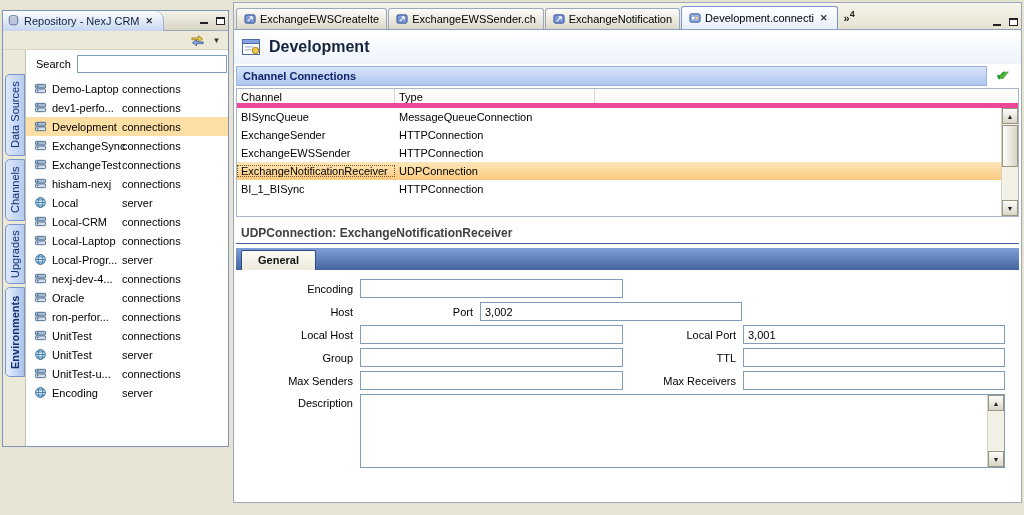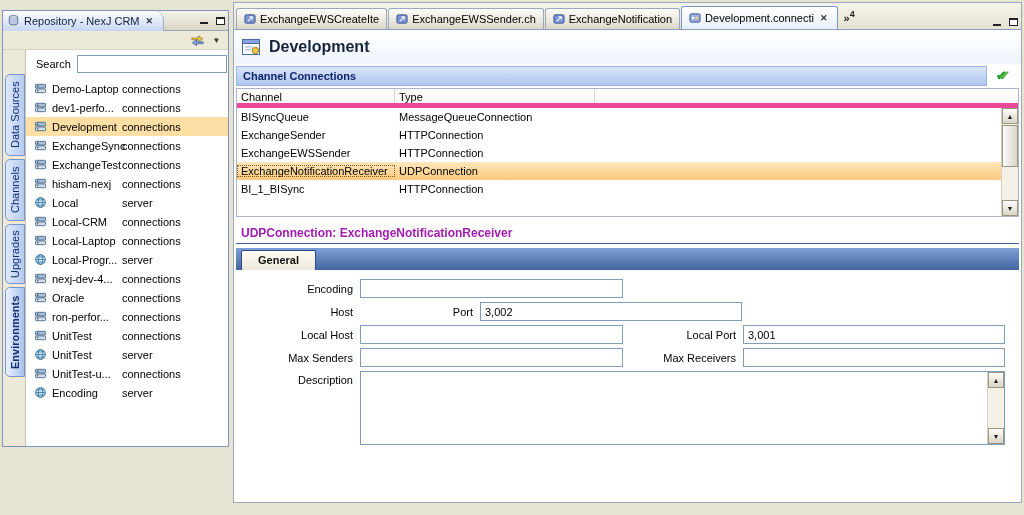--- a/index.html
+++ b/index.html
@@ -77,21 +77,21 @@
   .trow2.sel { background:linear-gradient(#fde7ba,#fbc counterparts); }
   .trow2.sel { background:linear-gradient(#fde7ba,#fbca7e); }
   .trow2.sel .td.c1 { outline:1px dotted #7a5a20; outline-offset:-1px; }
   .td { padding:0 4px; white-space:nowrap; overflow:hidden; }
 
   .sb { position:absolute; right:0; top:0; bottom:0; width:17px; background:#f3f0e5; border-left:1px solid #d6d2c2; }
   .sb-btn { position:absolute; left:0; right:0; height:16px; background:linear-gradient(#fdfdfb,#d9d5c6); border:1px solid #9a9684; display:flex; align-items:center; justify-content:center; font-size:7px; color:#222; cursor:default; }
   .sb-up { top:0; } .sb-dn { bottom:0; }
   .sb-thumb { position:absolute; left:0; right:0; top:17px; height:42px; background:linear-gradient(90deg,#fdfdfb,#d9d5c6); border:1px solid #9a9684; cursor:default; }
 
-  .detail-title { margin:5px 2px 0 2px; padding:4px 4px 3px 5px; font-size:12px; font-weight:bold; color:#a21caf;
+  .detail-title { margin:5px 2px 0 2px; padding:4px 4px 3px 5px; font-size:12px; font-weight:bold; color:#404040;
                   border-bottom:1px solid #3f64a8; background:#fff; }
   .gtab-row { height:22px; margin:4px 2px 0 2px; background:linear-gradient(#7f9fd9,#44659f); display:flex; align-items:flex-end; padding-left:5px; }
   .gtab { height:20px; background:linear-gradient(#fdfcf6,#ece8da); border:1px solid #2a4a8a; border-bottom:none; border-radius:2px 2px 0 0;
           font-weight:bold; color:#111; padding:3px 16px 0 16px; cursor:default; }
 
   .gform { flex:1; background:#fff; padding-top:9px; }
   .frow { display:flex; align-items:center; margin-bottom:4px; }
   .frow.top { align-items:flex-start; }
   .flabel { width:126px; text-align:right; padding-right:7px; white-space:nowrap; }
   .flabel-r { width:120px; text-align:right; padding-right:7px; white-space:nowrap; }
@@ -489,20 +489,26 @@
         <span class="flabel-r">Port</span>
         <input class="fin-r" value="3,002" style="">
       </div>
       <div class="frow">
         <span class="flabel">Local Host</span>
         <input class="fin" value="" style="">
         <span class="flabel-r">Local Port</span>
         <input class="fin-r" value="3,001" style="">
       </div>
       <div class="frow">
+        <span class="flabel">Group</span>
+        <input class="fin" value="" style="">
+        <span class="flabel-r">TTL</span>
+        <input class="fin-r" value="" style="">
+      </div>
+      <div class="frow">
         <span class="flabel">Max Senders</span>
         <input class="fin" value="" style="">
         <span class="flabel-r">Max Receivers</span>
         <input class="fin-r" value="" style="">
       </div>
       <div class="frow top">
         <span class="flabel" style="padding-top:3px;">Description</span>
         <div class="desc-box">
           <span></span>
           <div class="sb">

